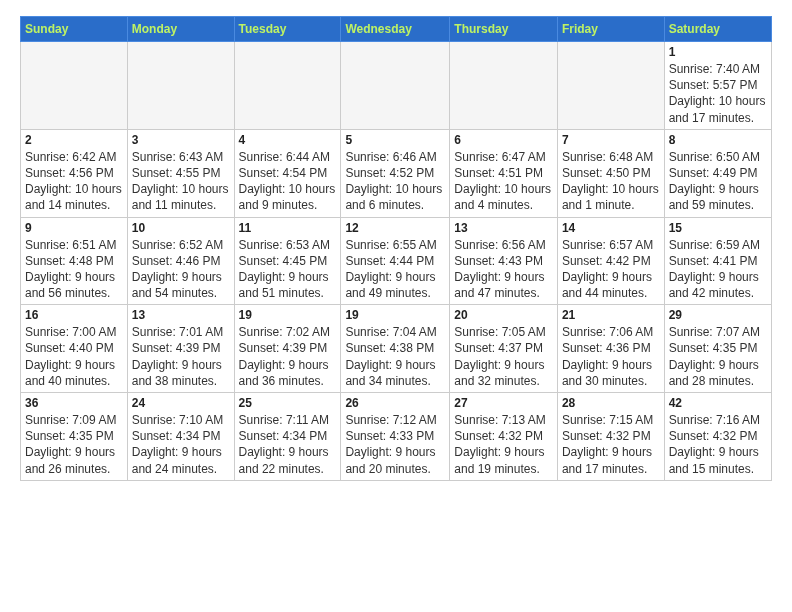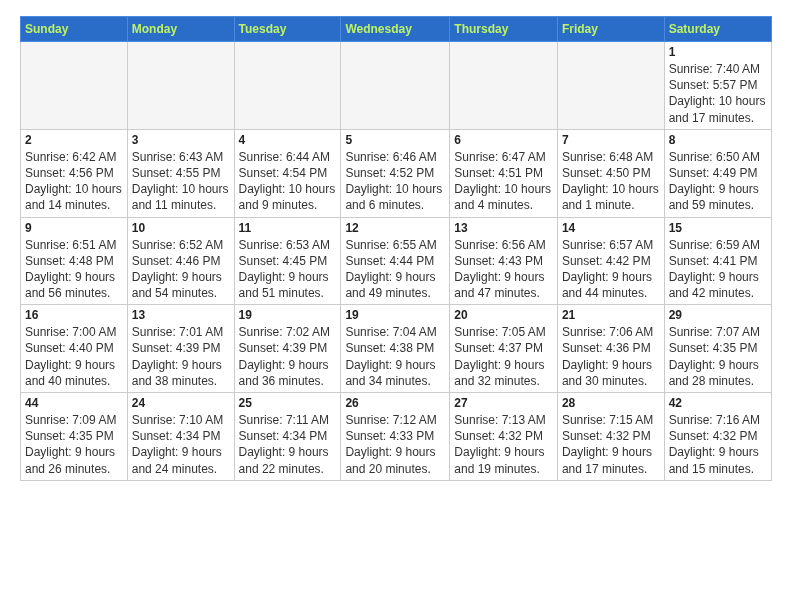--- a/index.html
+++ b/index.html
@@ -202,21 +202,21 @@
             <span class="day-number">21</span>
             <div class="day-info">Sunrise: 7:06 AM<br>Sunset: 4:36 PM<br>Daylight: 9 hours and 30 minutes.</div>
           </td>
           <td>
             <span class="day-number">29</span>
             <div class="day-info">Sunrise: 7:07 AM<br>Sunset: 4:35 PM<br>Daylight: 9 hours and 28 minutes.</div>
           </td>
         </tr>
         <tr>
           <td>
-            <span class="day-number">44</span>
+            <span class="day-number">36</span>
             <div class="day-info">Sunrise: 7:09 AM<br>Sunset: 4:35 PM<br>Daylight: 9 hours and 26 minutes.</div>
           </td>
           <td>
             <span class="day-number">24</span>
             <div class="day-info">Sunrise: 7:10 AM<br>Sunset: 4:34 PM<br>Daylight: 9 hours and 24 minutes.</div>
           </td>
           <td>
             <span class="day-number">25</span>
             <div class="day-info">Sunrise: 7:11 AM<br>Sunset: 4:34 PM<br>Daylight: 9 hours and 22 minutes.</div>
           </td>

